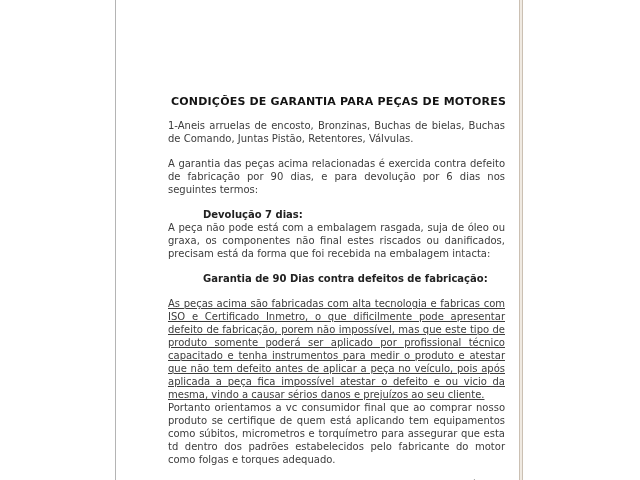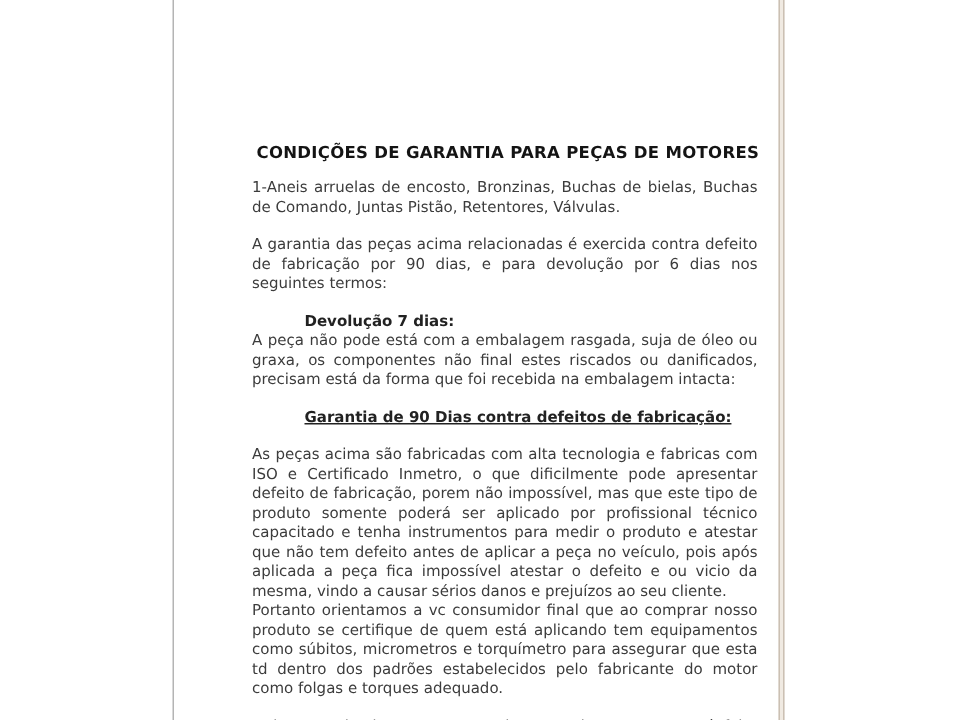--- a/index.html
+++ b/index.html
@@ -51,31 +51,31 @@
     margin: 0 0 10px 3px;
     white-space: nowrap;
     text-align: left;
   }
   .para {
     margin: 0 0 12px 0;
     text-align: justify;
   }
   .para.tight {
     margin: 0;
+    text-decoration: underline;
   }
   .section-heading {
     font-weight: bold;
     color: #222222;
     text-align: left;
     margin: 0;
     padding-left: 35px;
   }
   .section-heading.spaced {
     margin: 0 0 12px 0;
-    text-decoration: underline;
   }
 </style>
 </head>
 <body>
 
 <div class="screen">
 
   <div class="left-rule"></div>
   <div class="right-rule"></div>
 

